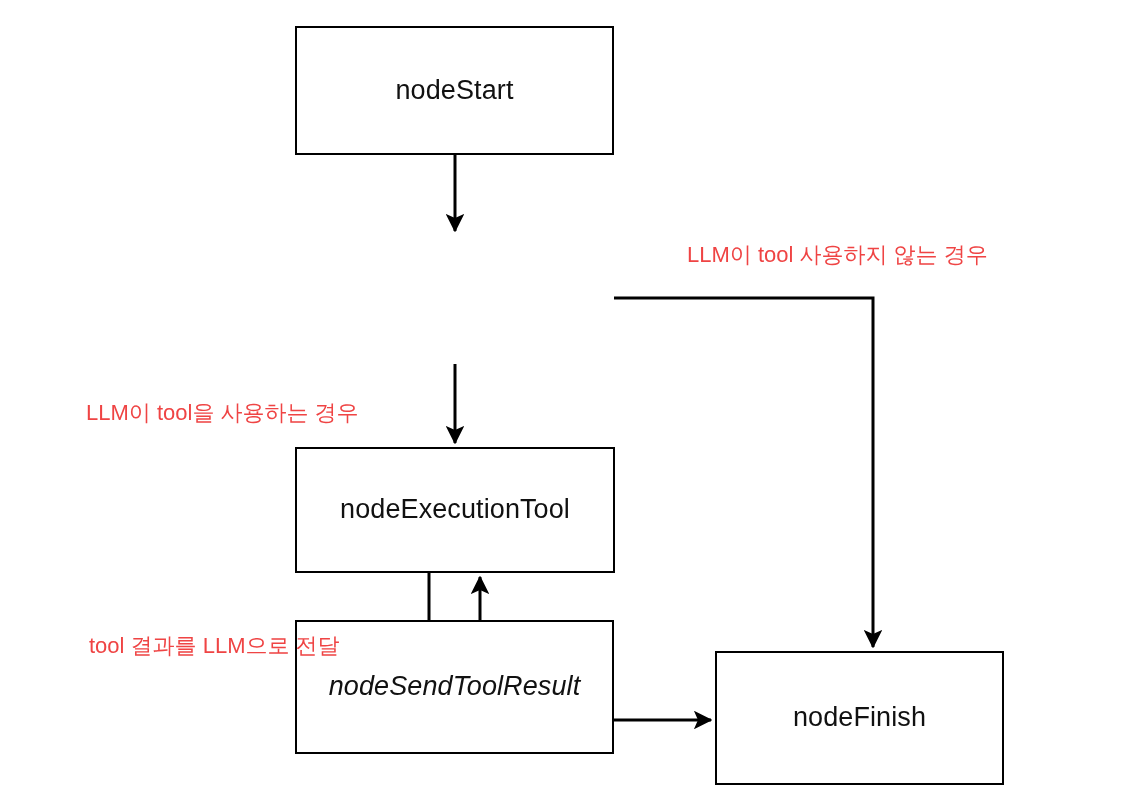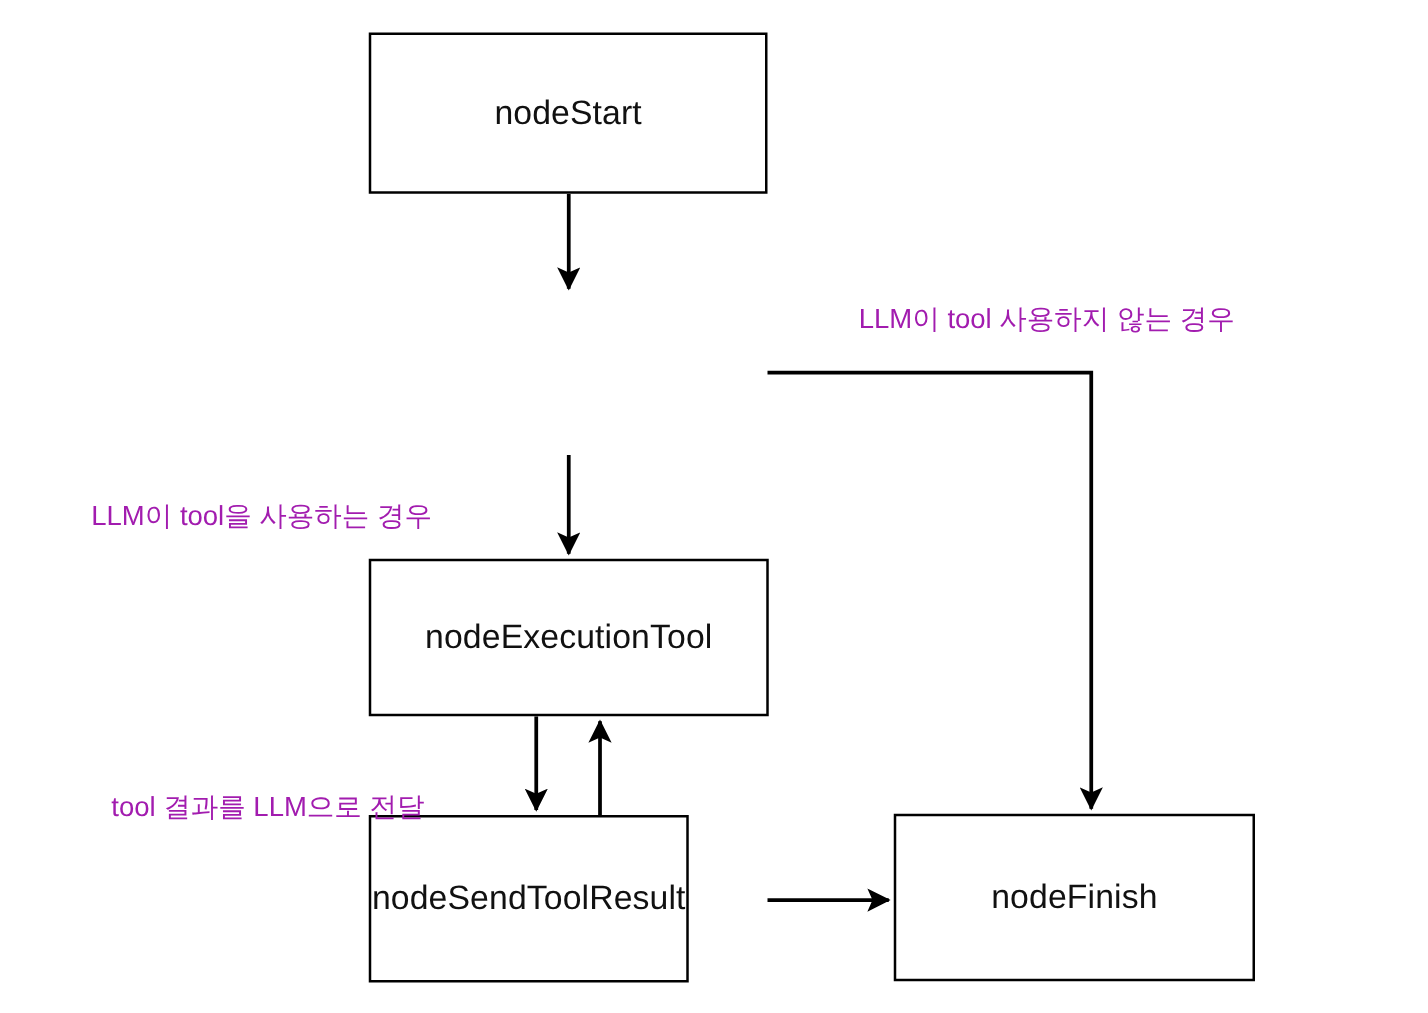--- a/index.html
+++ b/index.html
@@ -39,35 +39,35 @@
   .node-label {
     font-size: 27px;
     color: #111111;
     line-height: 1.1;
     letter-spacing: 0.1px;
     white-space: nowrap;
   }
   .edge-label {
     position: absolute;
     font-size: 22px;
-    color: #a21caf;
+    color: #ef4444;
     white-space: nowrap;
     z-index: 3;
     line-height: 1.15;
   }
   
   #node-start         { left: 263px; top: 26px;  width: 319px; height: 129px; }
   #node-call-llm      { left: 263px; top: 235px; width: 319px; height: 129px; }
   #node-execution-tool{ left: 263px; top: 447px; width: 320px; height: 126px; }
-  #node-send-tool     { left: 263px; top: 652px; width: 256px; height: 134px; }
+  #node-send-tool     { left: 263px; top: 620px; width: 319px; height: 134px; font-style: italic; }
   #node-finish        { left: 683px; top: 651px; width: 289px; height: 134px; }
 
   
   #label-no-tool   { left: 655px; top: 242px; }
-  #label-use-tool  { left: 41px;  top: 400px; }
+  #label-use-tool  { left: 54px;  top: 400px; }
   #label-send-res  { left: 57px;  top: 633px; text-align: right; }
   #label-call-tool { left: 480px; top: 611px; }
 </style>
 </head>
 <body>
 
 <div id="canvas">
 
   <svg id="edge-layer" viewBox="0 0 1142 810" width="1142" height="810" xmlns="http://www.w3.org/2000/svg">
     <defs>

